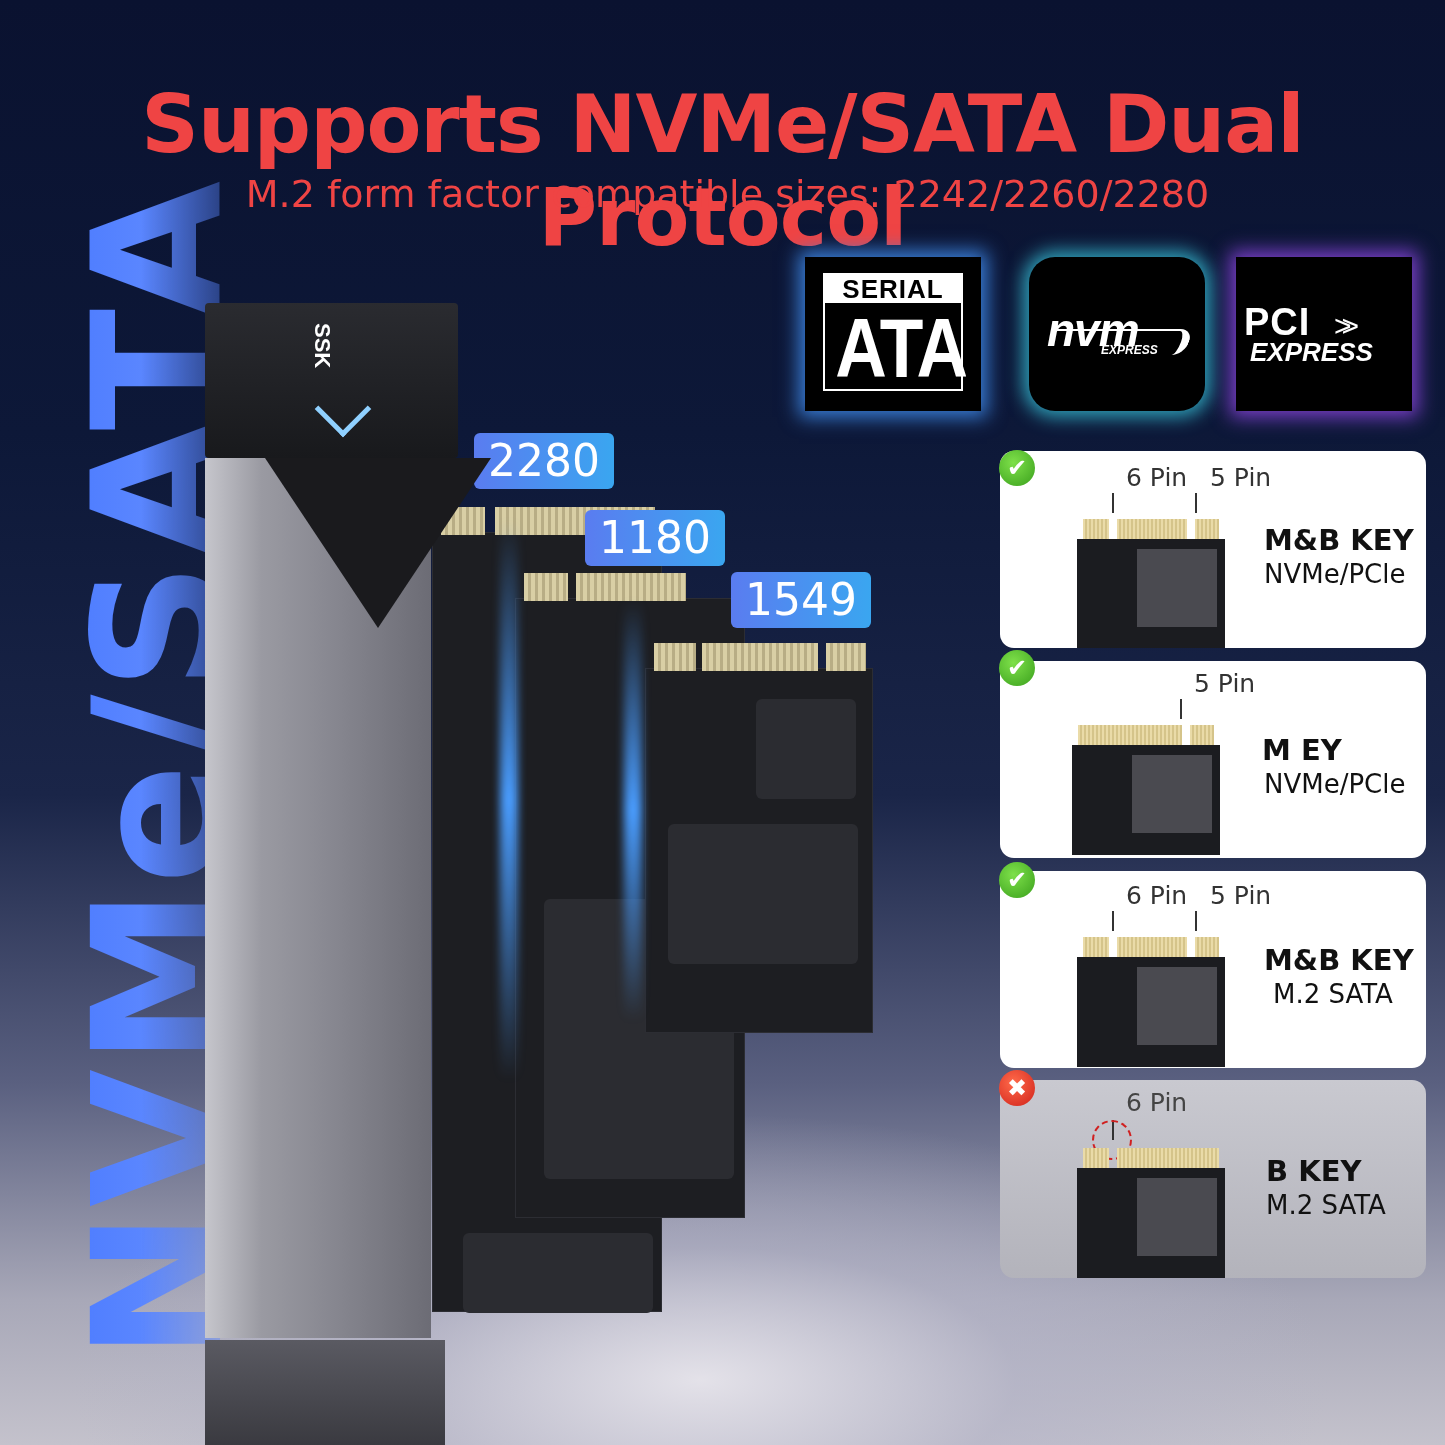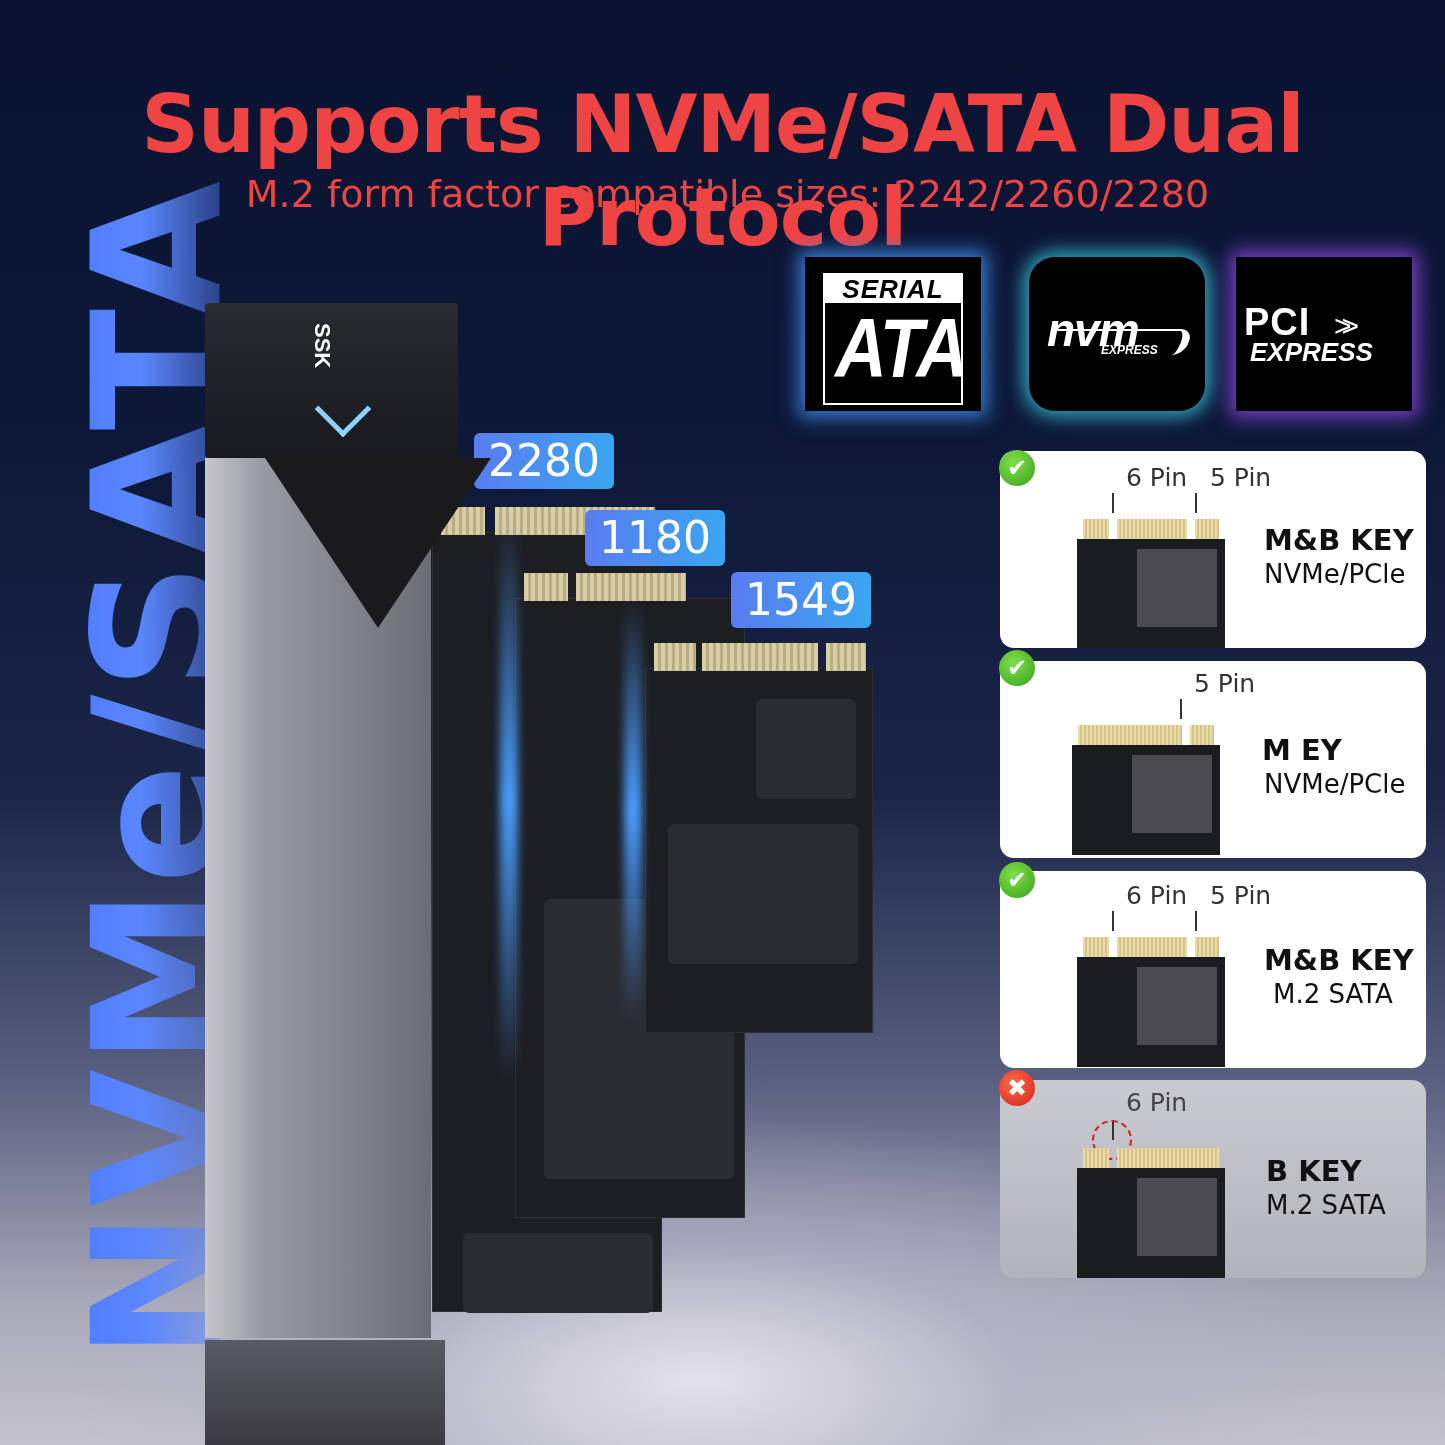--- a/index.html
+++ b/index.html
@@ -31,21 +31,21 @@
     -webkit-background-clip: text; background-clip: text; color: transparent;
     line-height: 1;
   }
   
   .logo-box {
     position: absolute; top: 257px; width: 176px; height: 154px; background: #000;
   }
   .logo-sata { left: 805px; box-shadow: 0 0 18px 6px #3a7fd8; }
   .logo-nvm { left: 1029px; box-shadow: 0 0 18px 6px #2fa0b8; border-radius: 26px; }
   .logo-pci { left: 1236px; box-shadow: 0 0 18px 6px #7a3fc8; }
-  .sata-inner { position: absolute; left: 18px; top: 16px; width: 140px; height: 132px; border: 2px solid #fff; font-style: italic; }
+  .sata-inner { position: absolute; left: 18px; top: 16px; width: 140px; height: 118px; border: 2px solid #fff; }
   .sata-top { background: #fff; color: #000; font-weight: 700; font-size: 26px; text-align: center; height: 28px; line-height: 28px; letter-spacing: 1px; }
   .sata-bottom { color: #fff; font-weight: 700; font-size: 84px; text-align: center; line-height: 90px; letter-spacing: -2px; transform: scaleX(0.85); }
   .nvm-text { position: absolute; left: 18px; top: 46px; color: #fff; font-size: 46px; font-weight: 700; font-style: italic; letter-spacing: -1px; }
   .nvm-sub { position: absolute; left: 72px; top: 86px; color: #fff; font-size: 12px; font-weight: 700; font-style: italic; }
   .nvm-swoosh { position: absolute; left: 20px; top: 72px; width: 140px; height: 26px; border-top: 2px solid #fff; border-right: 8px solid #fff; border-radius: 0 60px 60px 0; transform: skewX(-20deg); }
   .pci-text { position: absolute; left: 8px; top: 44px; color: #fff; font-size: 38px; font-weight: 700; letter-spacing: 1px; }
   .pci-arrow { position: absolute; left: 98px; top: 52px; color: #fff; font-size: 30px; letter-spacing: -10px; }
   .pci-sub { position: absolute; left: 14px; top: 80px; color: #fff; font-size: 26px; font-weight: 700; font-style: italic; }
 
   

